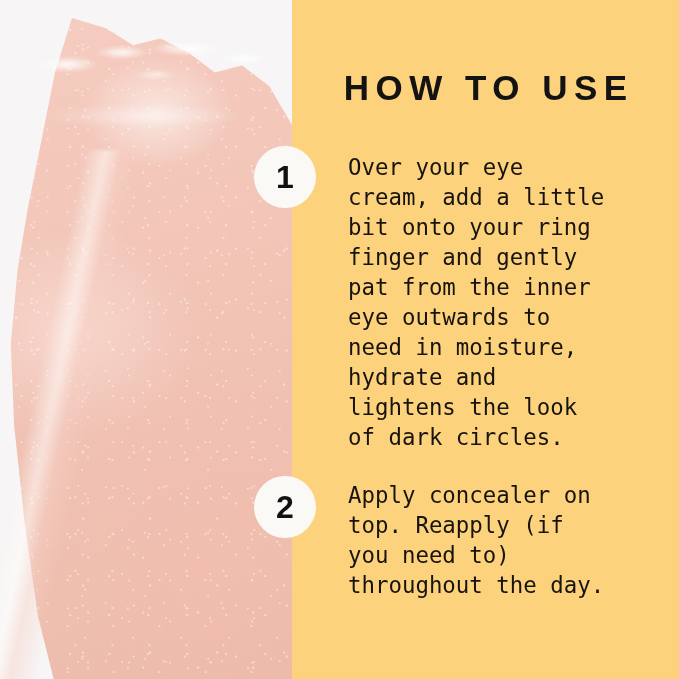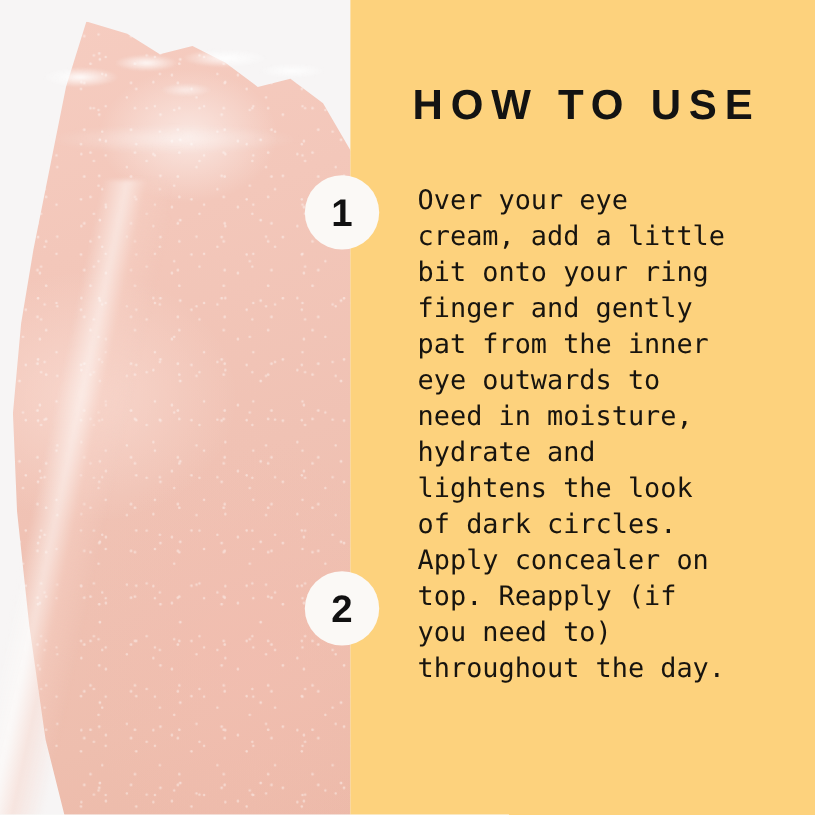--- a/index.html
+++ b/index.html
@@ -160,20 +160,21 @@
     left: 56px;           
     top: 152px;
     width: 316px;
   }
 
   .step {
     position: relative;
   }
 
   .step + .step {
+    margin-top: 28px;
   }
 
   .step-text {
     font-family: "DejaVu Sans Mono", monospace;
     font-size: 22.4px;
     line-height: 30px;
     color: #17140f;
     white-space: pre-line;
     letter-spacing: 0px;
   }

